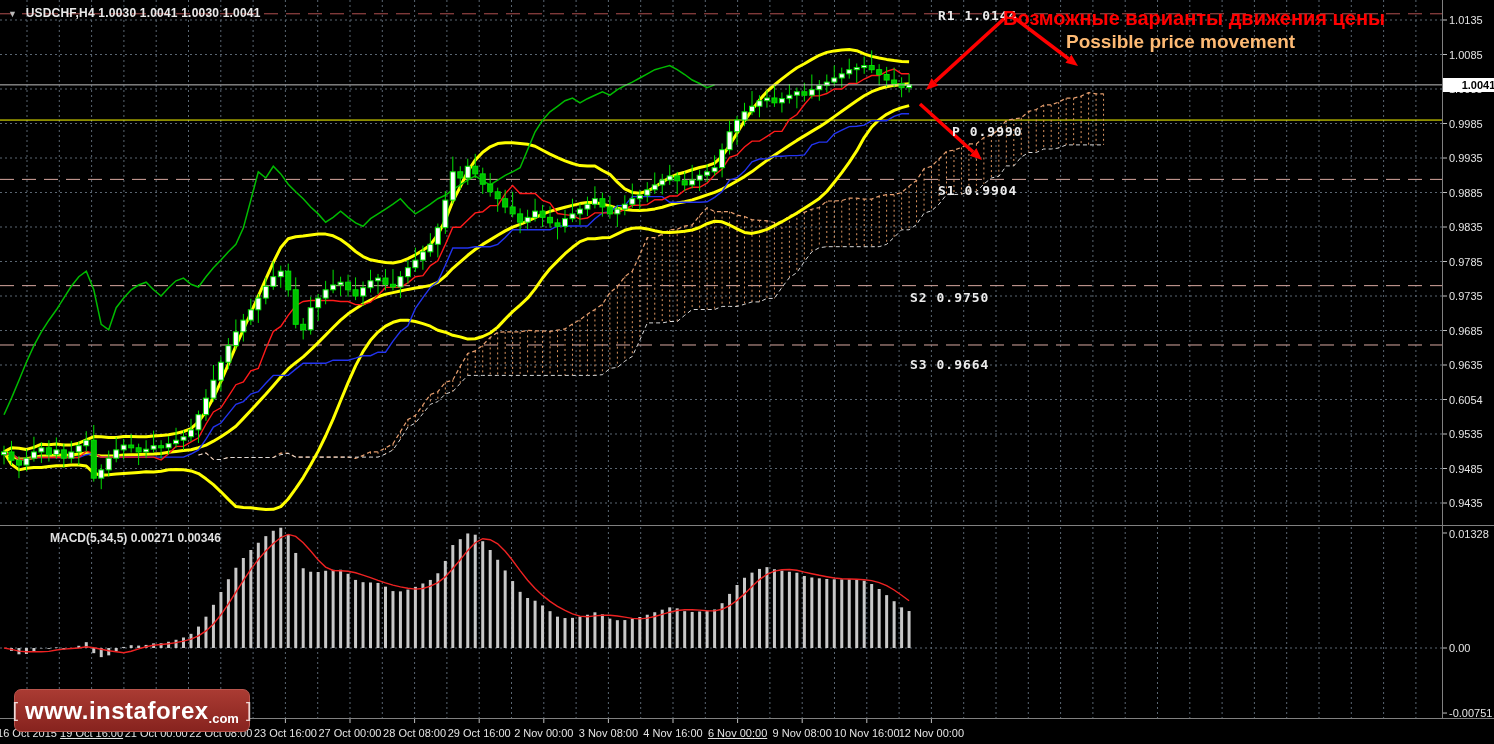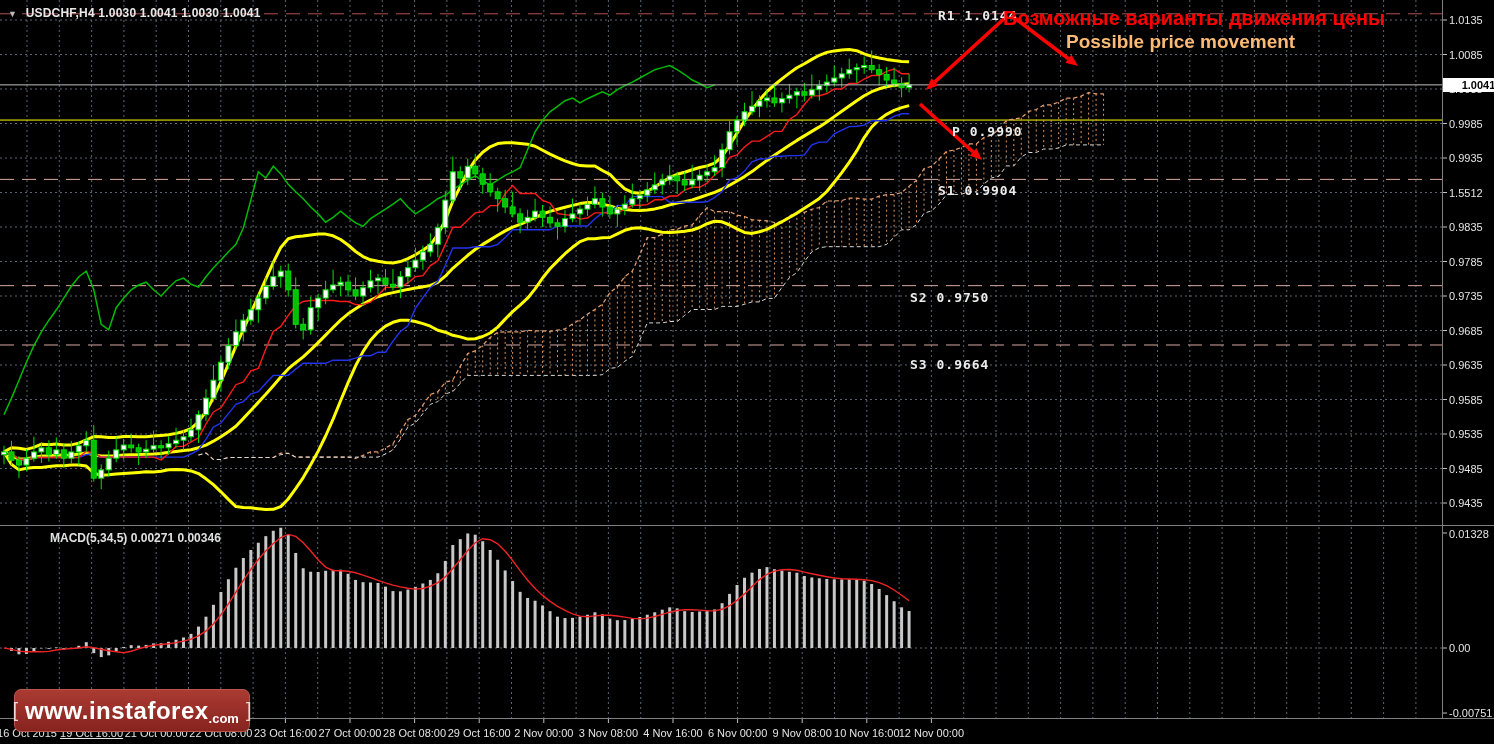--- a/index.html
+++ b/index.html
@@ -708,27 +708,27 @@
     <span> </span>
     <span>0.00346</span>
   </div>
 
   <div id="ylabs">
       <div class="ylab" style="top: 14px;">1.0135</div>
       <div class="ylab" style="top: 48.5px;">1.0085</div>
       <div class="ylab" style="top: 83px;">1.0035</div>
       <div class="ylab" style="top: 117.5px;">0.9985</div>
       <div class="ylab" style="top: 152px;">0.9935</div>
-      <div class="ylab" style="top: 186.5px;">1.5512</div>
+      <div class="ylab" style="top: 186.5px;">0.9885</div>
       <div class="ylab" style="top: 221px;">0.9835</div>
       <div class="ylab" style="top: 255.5px;">0.9785</div>
       <div class="ylab" style="top: 290px;">0.9735</div>
       <div class="ylab" style="top: 324.5px;">0.9685</div>
       <div class="ylab" style="top: 359px;">0.9635</div>
-      <div class="ylab" style="top: 393.5px;">0.9585</div>
+      <div class="ylab" style="top: 393.5px;">0.6054</div>
       <div class="ylab" style="top: 428px;">0.9535</div>
       <div class="ylab" style="top: 462.5px;">0.9485</div>
       <div class="ylab" style="top: 497px;">0.9435</div>
     </div>
   <div id="mlabs">
       <div class="ylab" style="top: 528px;">0.01328</div>
       <div class="ylab" style="top: 642px;">0.00</div>
       <div class="ylab" style="top: 707px;">-0.00751</div>
     </div>
   <div id="xlabs">
@@ -736,21 +736,21 @@
       <div class="xlab" style="left: 91.6px; text-decoration: underline;">19 Oct 16:00</div>
       <div class="xlab" style="left: 156.2px;">21 Oct 00:00</div>
       <div class="xlab" style="left: 220.8px;">22 Oct 08:00</div>
       <div class="xlab" style="left: 285.4px;">23 Oct 16:00</div>
       <div class="xlab" style="left: 350px;">27 Oct 00:00</div>
       <div class="xlab" style="left: 414.6px;">28 Oct 08:00</div>
       <div class="xlab" style="left: 479.2px;">29 Oct 16:00</div>
       <div class="xlab" style="left: 543.8px;">2 Nov 00:00</div>
       <div class="xlab" style="left: 608.4px;">3 Nov 08:00</div>
       <div class="xlab" style="left: 673px;">4 Nov 16:00</div>
-      <div class="xlab" style="left: 737.6px;">6 Nov 00:00</div>
+      <div class="xlab" style="left: 737.6px; text-decoration: underline;">6 Nov 00:00</div>
       <div class="xlab" style="left: 802.2px;">9 Nov 08:00</div>
       <div class="xlab" style="left: 866.8px;">10 Nov 16:00</div>
       <div class="xlab" style="left: 931.4px;">12 Nov 00:00</div>
     </div>
   <div id="pvts">
       <div class="pvt" style="left: 938px; top: 7.79px;">R1 1.0144</div>
       <div class="pvt" style="left: 952px; top: 124.05px;">P 0.9990</div>
       <div class="pvt" style="left: 938px; top: 183.39px;">S1 0.9904</div>
       <div class="pvt" style="left: 910px; top: 289.65px;">S2 0.9750</div>
       <div class="pvt" style="left: 910px; top: 357px;">S3 0.9664</div>

